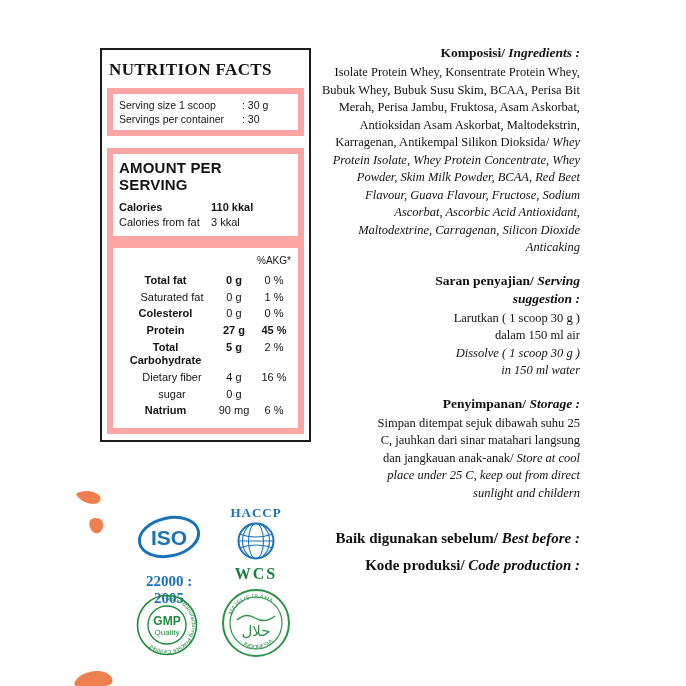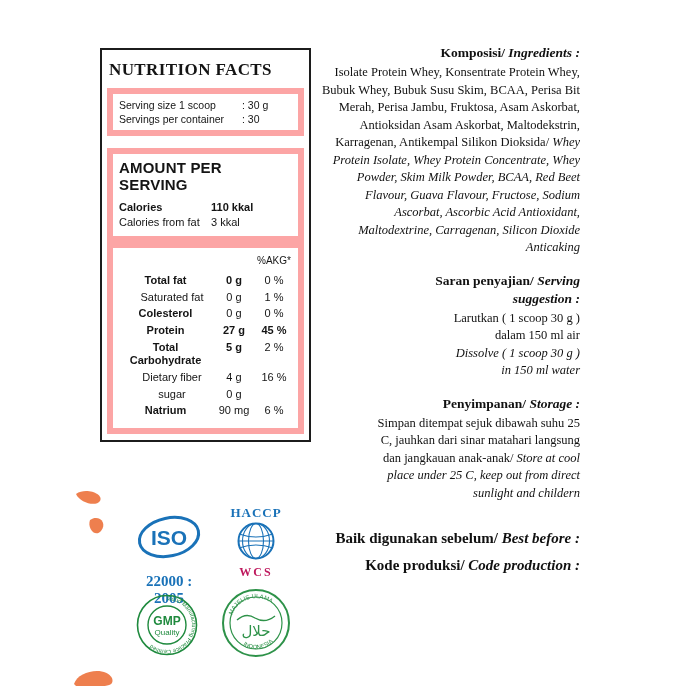--- a/index.html
+++ b/index.html
@@ -51,21 +51,21 @@
   .storage-body{max-width:210px;margin-left:auto;}
   .bb-line{font-size:15px;font-weight:bold;line-height:18px;margin-bottom:9px;}
   .bb-block{margin-top:27px;}
 
   
   .badge{position:absolute;text-align:center;}
   .badge-iso{left:134px;top:514px;width:70px;}
   .iso-caption{font-size:15px;font-weight:bold;color:#1a72b8;margin-top:9px;font-family:Liberation Serif, serif;}
   .badge-haccp{left:220px;top:505px;width:72px;font-family:"Liberation Serif",serif;}
   .haccp-top{font-size:13px;font-weight:bold;color:#1a72b8;letter-spacing:1px;}
-  .haccp-bottom{font-size:12px;font-weight:bold;color:#be185d;letter-spacing:2px;font-family:Liberation Serif, serif;}
+  .haccp-bottom{font-size:16px;font-weight:bold;color:#15803d;letter-spacing:2px;font-family:Liberation Serif, serif;}
   .badge-gmp{left:134px;top:594px;width:66px;}
   .badge-halal{left:220px;top:588px;width:72px;}
 
   
   .splash{position:absolute;}
   .splash-top{left:66px;top:486px;}
   .splash-bottom{left:66px;top:664px;}
 </style>
 </head>
 <body>

